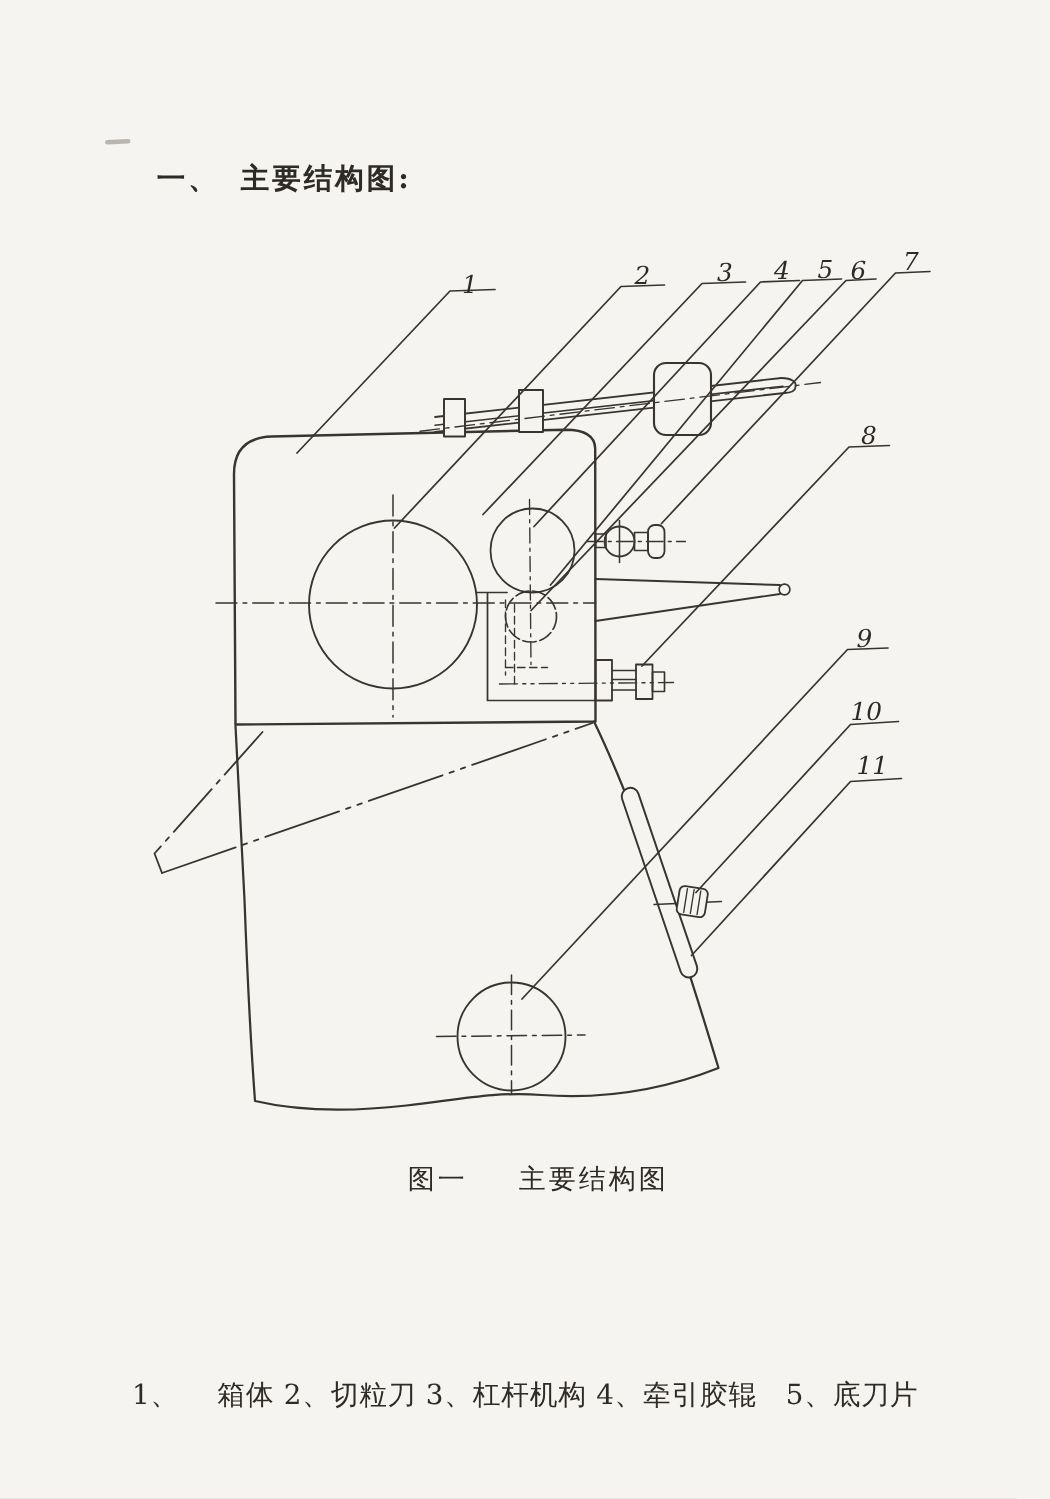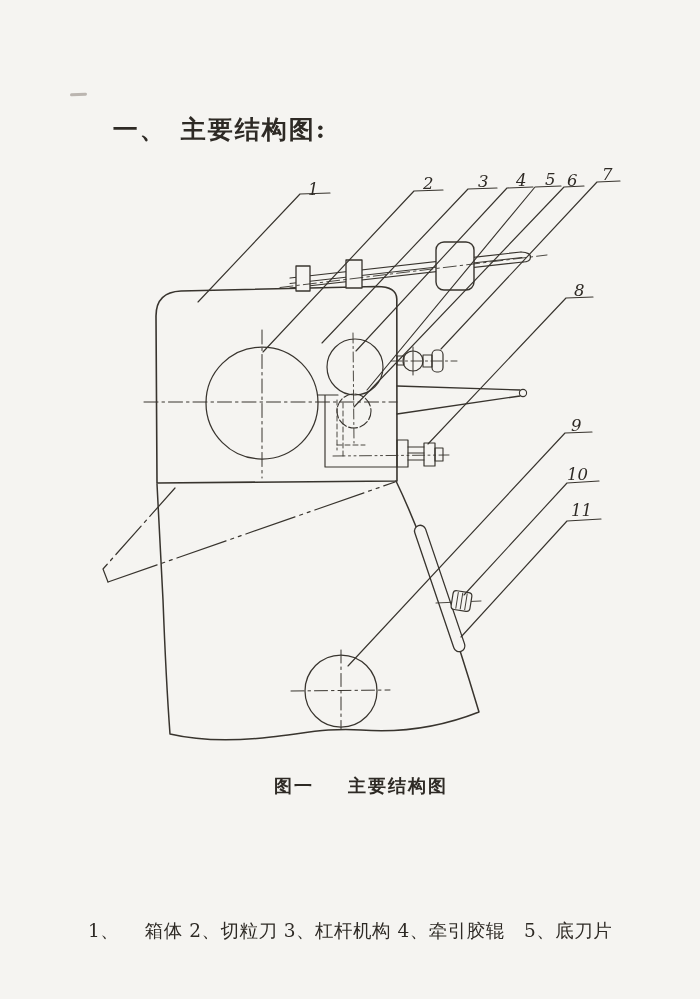--- a/index.html
+++ b/index.html
@@ -7,28 +7,28 @@
     position:relative;
     width:700px;height:999px;
     margin:0 auto;
     background:#f5f4f1;
     overflow:hidden;
     font-family:"DejaVu Serif","Liberation Serif",serif;
     color:#2e2a25;
   }
   .heading{
     position:absolute;left:70px;top:84px;
-    font-size:25px;font-weight:600;letter-spacing:2px;
+    font-size:19px;font-weight:600;letter-spacing:2px;
     white-space:pre;
   }
   .heading .hd-index{margin-right:14px;}
   .diagram-svg{position:absolute;left:0;top:0;}
   .caption{
     position:absolute;left:241px;top:753px;
-    font-size:18px;font-weight:700;letter-spacing:2px;
+    font-size:18px;font-weight:400;letter-spacing:2px;
     white-space:pre;
   }
   .caption .cap-title{margin-left:34px;}
   .legend{
     position:absolute;left:88px;top:833px;width:560px;
     font-size:18.5px;font-weight:500;
     line-height:39px;letter-spacing:0.5px;
     white-space:pre-wrap;
   }
   .smudge{

